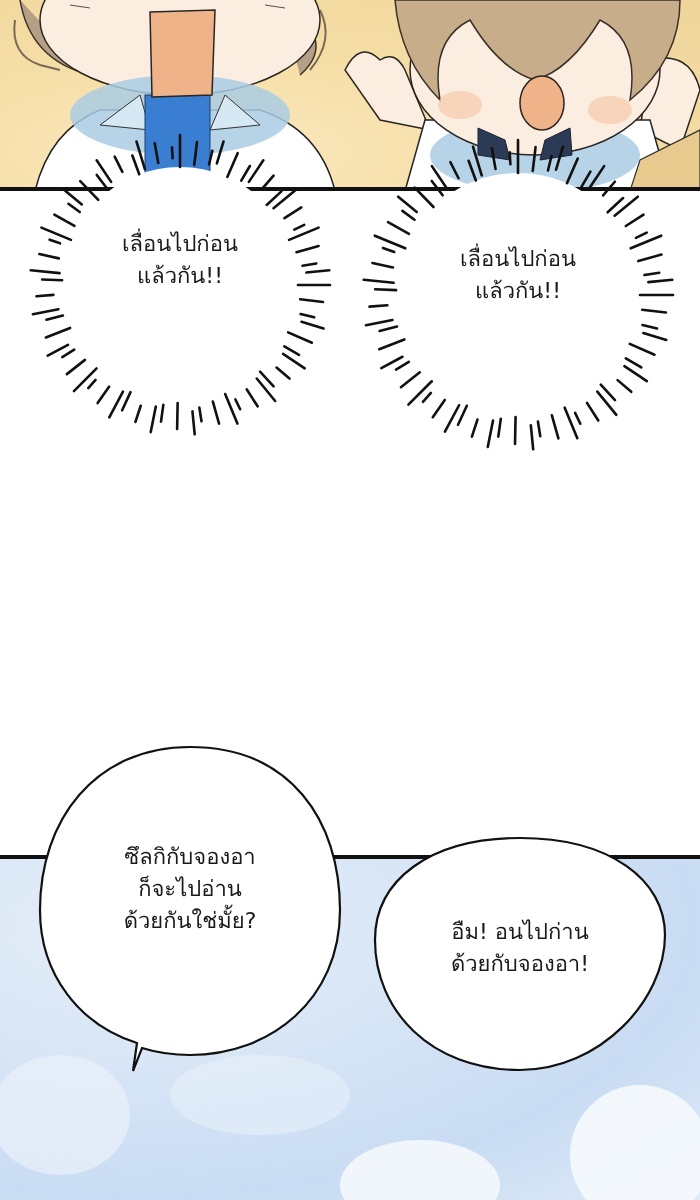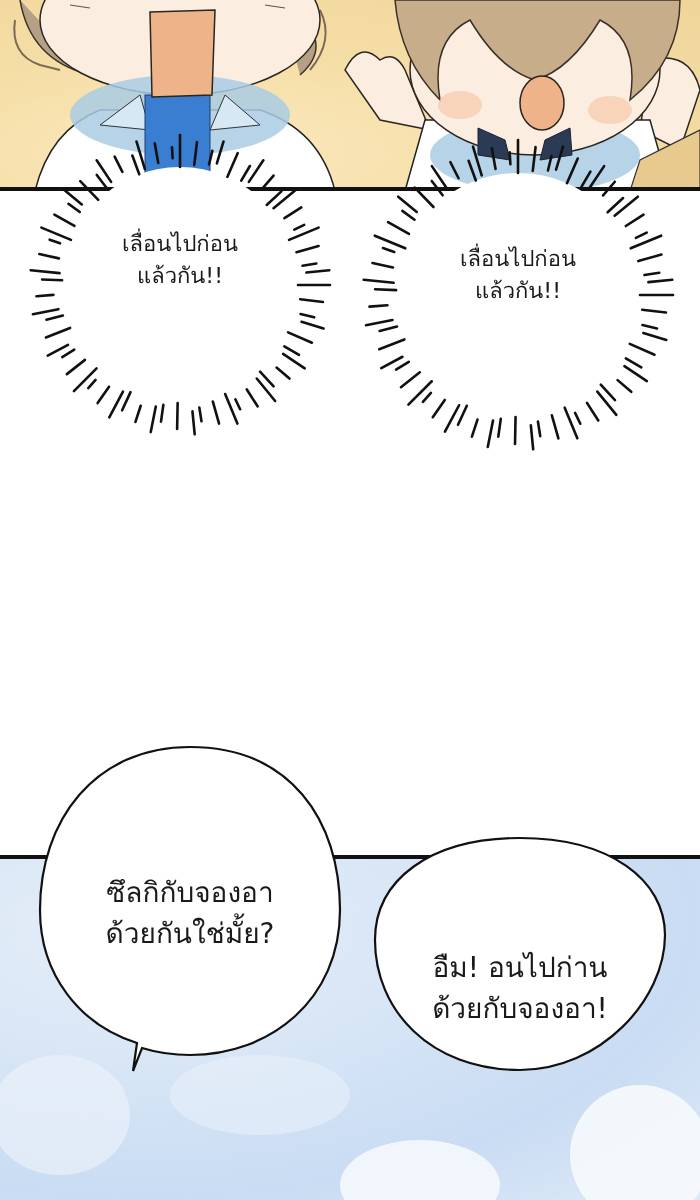--- a/index.html
+++ b/index.html
@@ -5,21 +5,21 @@
   html, body { margin: 0; padding: 0; background: #ffffff; }
   body { width: 700px; height: 1200px; position: relative; overflow: hidden; font-family: "DejaVu Sans", sans-serif; }
   .panel { position: absolute; left: 0; width: 700px; overflow: hidden; }
   #panel-top { top: 0; height: 191px;
     background: radial-gradient(ellipse at 30% 80%, #fbe8c0 0%, #f6dfa8 40%, #efd59a 100%); }
   #panel-bottom { top: 855px; height: 345px;
     background: radial-gradient(ellipse at 20% 20%, #e6eef8 0%, #d8e6f6 35%, #c9dcf3 70%, #dfeaf7 100%); }
   .border-line { position: absolute; left: 0; width: 700px; height: 4px; background: #111; }
   .bubble-text { position: absolute; text-align: center; color: #1a1a1a; line-height: 1.45; }
   .burst-text { font-size: 22px; }
-  .speech-text { font-size: 28px; margin-top: 32px; }
+  .speech-text { font-size: 22px; }
   svg { position: absolute; overflow: visible; }
 </style>
 </head>
 <body>
 
 <div class="panel" id="panel-top">
   <svg width="700" height="191" viewBox="0 0 700 191">
 
     <path d="M15 20 Q10 55 40 65 L60 70" fill="none" stroke="#7b6a58" stroke-width="2"></path>
     <path d="M320 10 Q335 40 310 70" fill="none" stroke="#7b6a58" stroke-width="2"></path>
@@ -206,18 +206,19 @@
   <div class="border-line" style="top:0px;"></div>
 </div>
 
 <svg width="700" height="400" style="left:0;top:740px;">
   <path d="M190 7 C290 7 340 80 340 170 C340 260 270 315 190 315 C170 315 155 312 142 308 L133 331 L137 303 C80 285 40 235 40 170 C40 80 95 7 190 7 Z" fill="#ffffff" stroke="#111" stroke-width="2.2"></path>
   <path d="M520 98 C610 98 665 140 665 195 C665 260 600 330 520 330 C430 330 375 270 375 200 C375 140 430 98 520 98 Z" fill="#ffffff" stroke="#111" stroke-width="2.2"></path>
 </svg>
 
 <div class="bubble-text speech-text" style="left:75px;top:841px;width:230px;">
   <div>ซึลกิกับจองอา</div>
+  <div>ก็จะไปอ่าน</div>
   <div>ด้วยกันใช่มั้ย?</div>
 </div>
 <div class="bubble-text speech-text" style="left:400px;top:916px;width:240px;">
   <div>อืม! อนไปก่าน</div>
   <div>ด้วยกับจองอา!</div>
 </div>
 
 </body></html>

